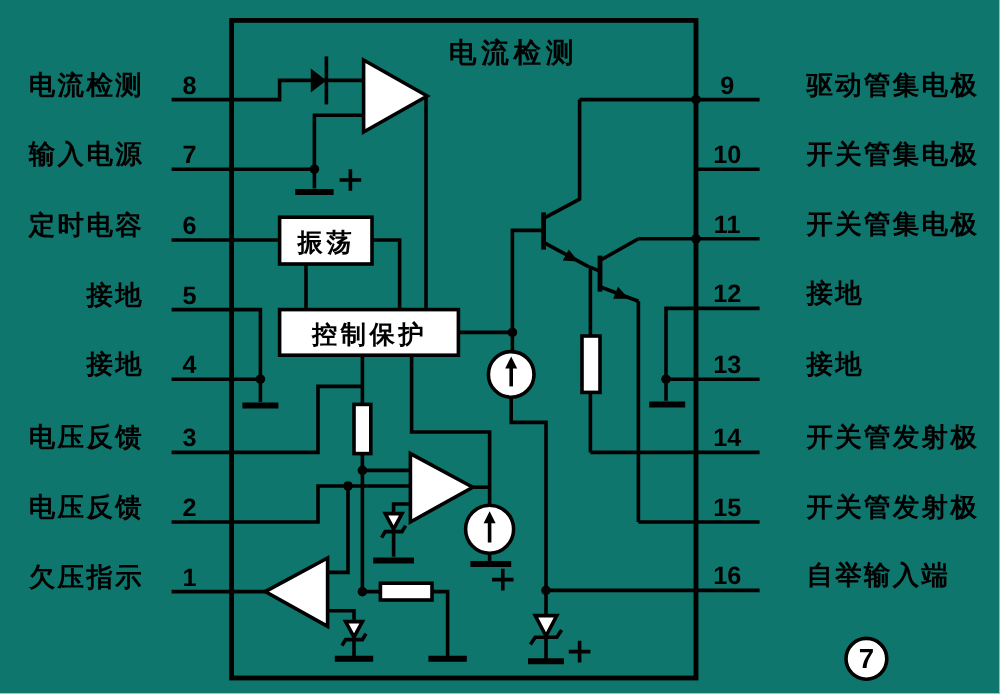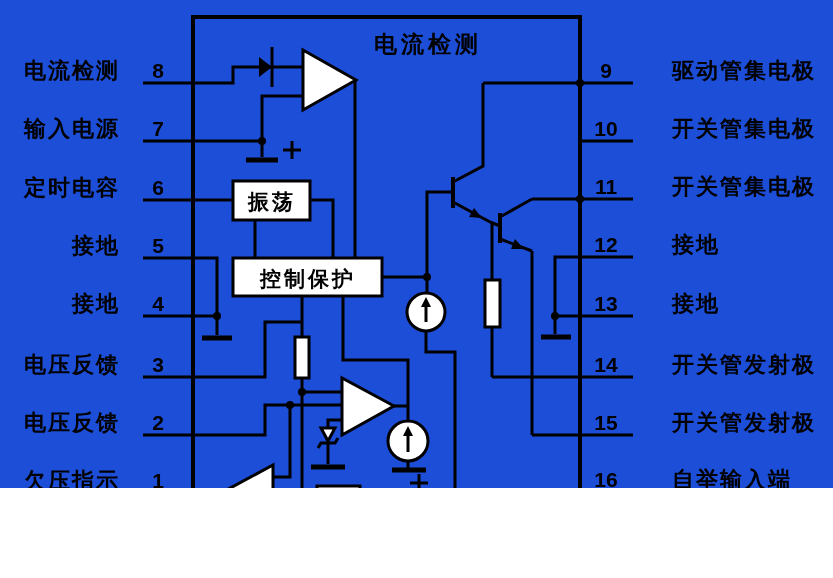--- a/index.html
+++ b/index.html
@@ -1,16 +1,16 @@
 <!DOCTYPE html>
 <html><head>
 <meta charset="utf-8">
 <style>
   html,body{margin:0;padding:0;background:#ffffff;}
-  .stage{position:relative;width:833px;height:488px;background:#1d4ed8;overflow:hidden;}
+  .stage{position:relative;width:833px;height:578px;background:#0f766e;overflow:hidden;}
   svg{display:block;}
   text{font-family:"Liberation Sans","DejaVu Sans",sans-serif;fill:#000;font-weight:bold;}
   .pin-label{font-size:22px;letter-spacing:2px;}
   .pin-num{font-size:21px;}
   .block-label{font-size:21px;letter-spacing:3px;}
   .inner-title{font-size:23px;letter-spacing:4px;}
   .fig-num{font-size:23px;}
   .wire{stroke:#000;stroke-width:3;fill:none;}
   .wire-thick{stroke:#000;stroke-width:4;fill:none;}
   .box{stroke:#000;stroke-width:4;fill:none;}

